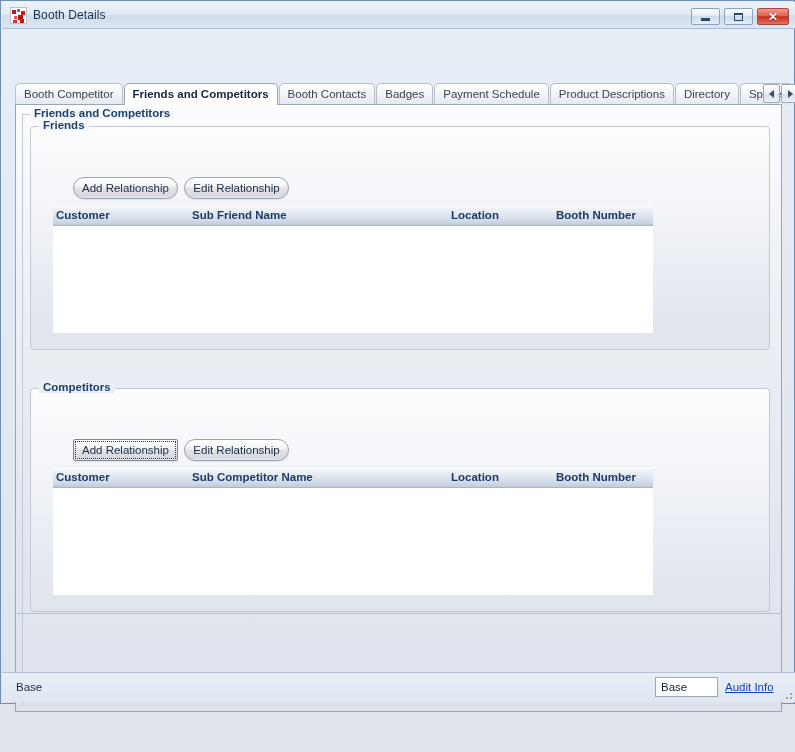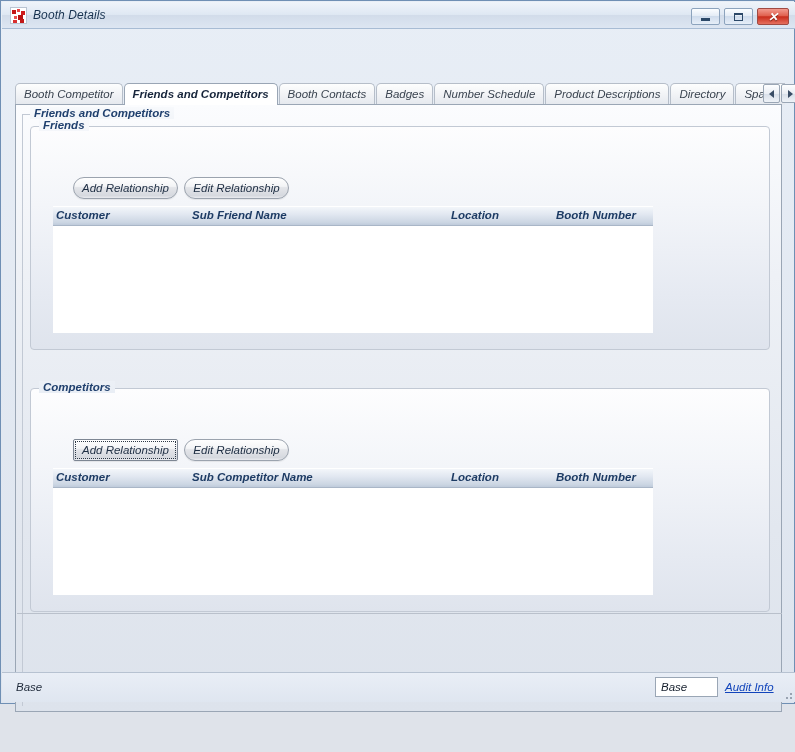--- a/index.html
+++ b/index.html
@@ -16,21 +16,20 @@
   }
 
   
   #window {
     position: absolute;
     left: 0; top: 0;
     width: 795px; height: 704px;
     background: linear-gradient(180deg, #e8eef6 0%, #dde4ee 100%);
     border: 1px solid #6f8fb4;
     box-sizing: border-box;
-    font-style: italic;
   }
 
   
   #titlebar {
     position: absolute;
     left: 1px; top: 1px;
     width: 793px; height: 27px;
     background: linear-gradient(180deg, #eff4fa 0%, #dfe8f3 48%, #d2dcea 52%, #dde6f2 100%);
     border-bottom: 1px solid #a8bcd4;
     box-sizing: border-box;
@@ -432,21 +431,21 @@
     </div>
   </div>
 
 
   <div id="tabstrip">
     <div id="tabs">
       <div class="tab">Booth Competitor</div>
       <div class="tab active">Friends and Competitors</div>
       <div class="tab">Booth Contacts</div>
       <div class="tab">Badges</div>
-      <div class="tab">Number Schedule</div>
+      <div class="tab">Payment Schedule</div>
       <div class="tab">Product Descriptions</div>
       <div class="tab">Directory</div>
       <div class="tab clipped">Space</div>
     </div>
     <div class="tab-scroller" id="tab-scroll-left">
       <span class="tri"></span>
     </div>
     <div class="tab-scroller" id="tab-scroll-right">
       <span class="tri"></span>
     </div>

